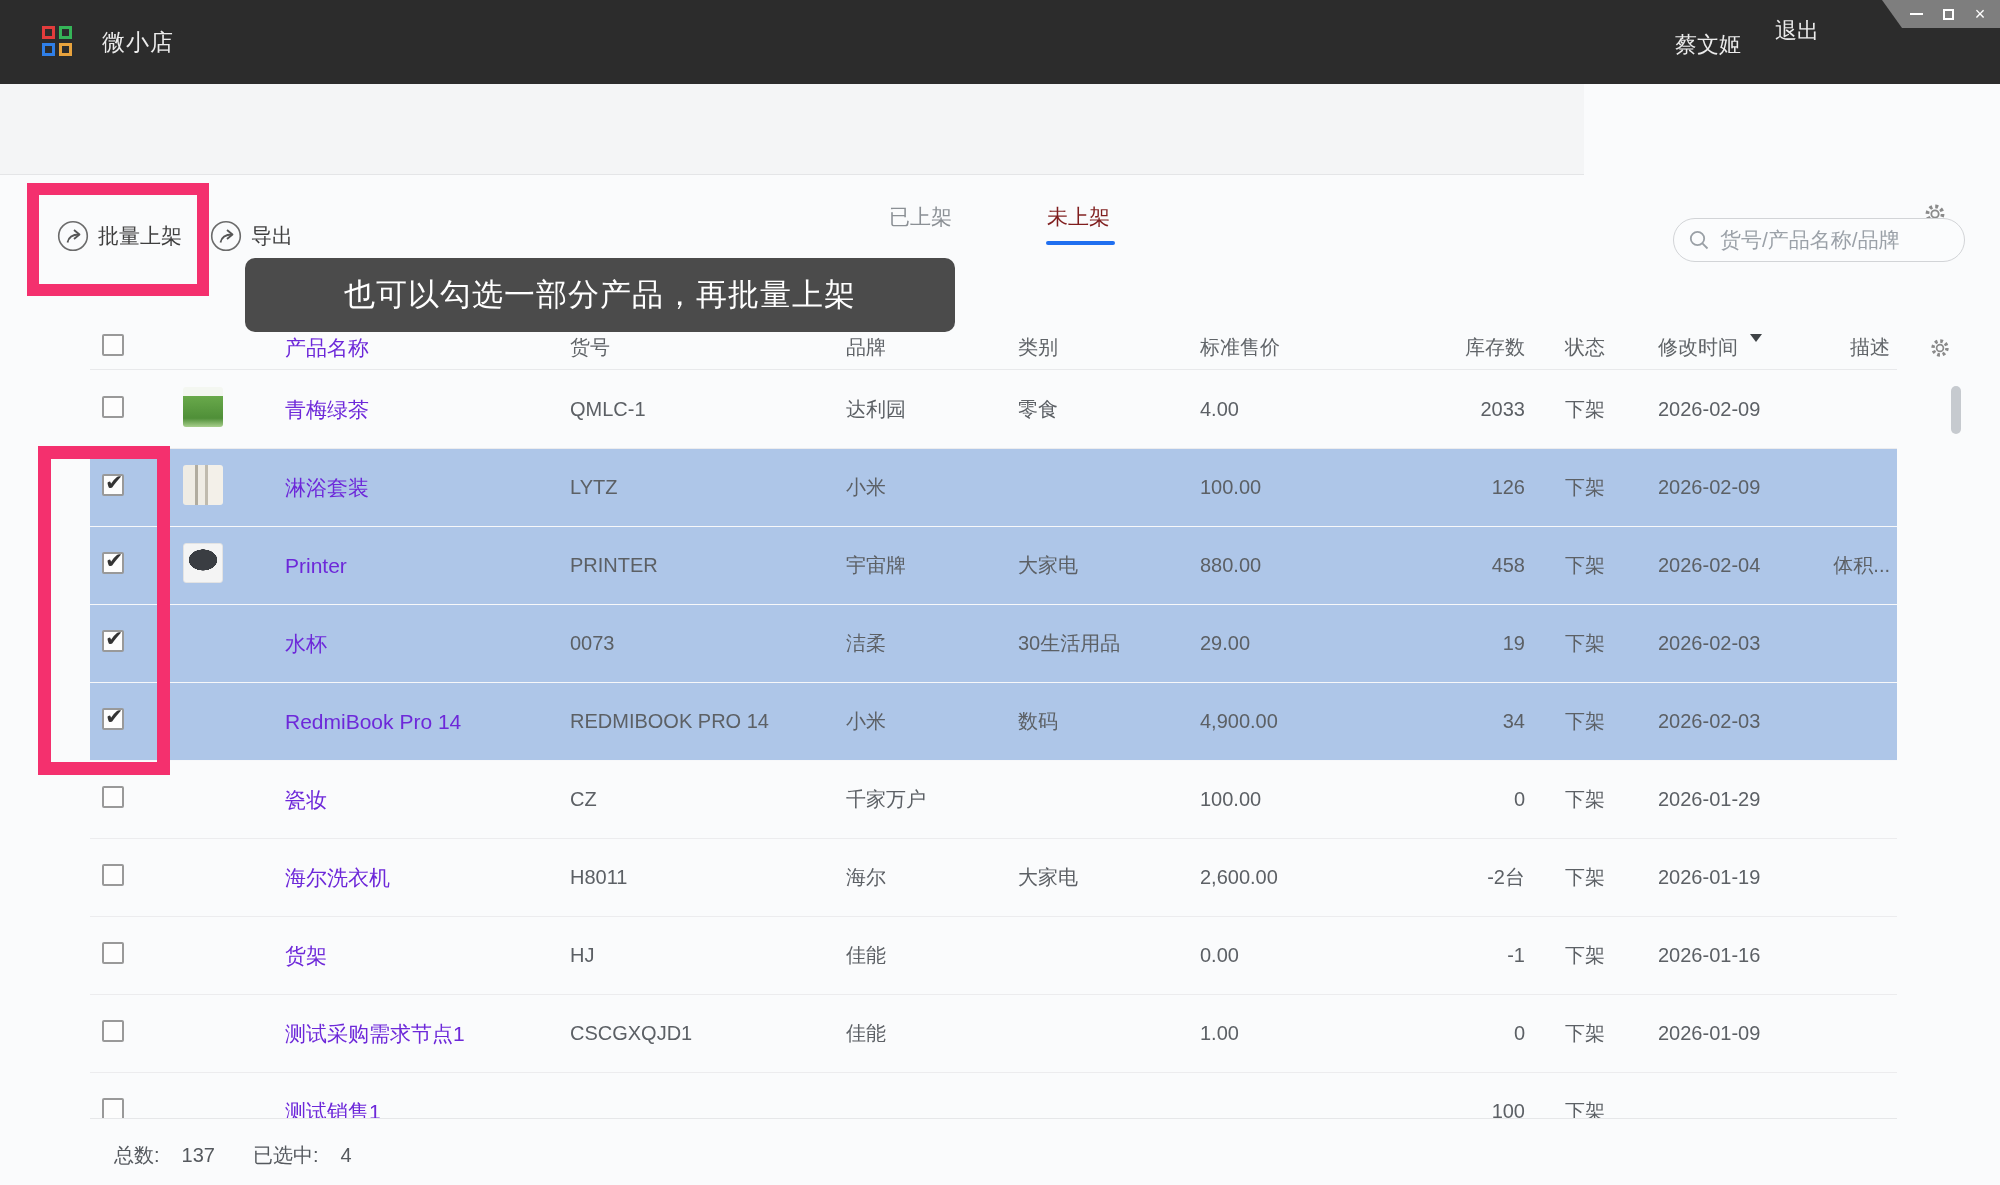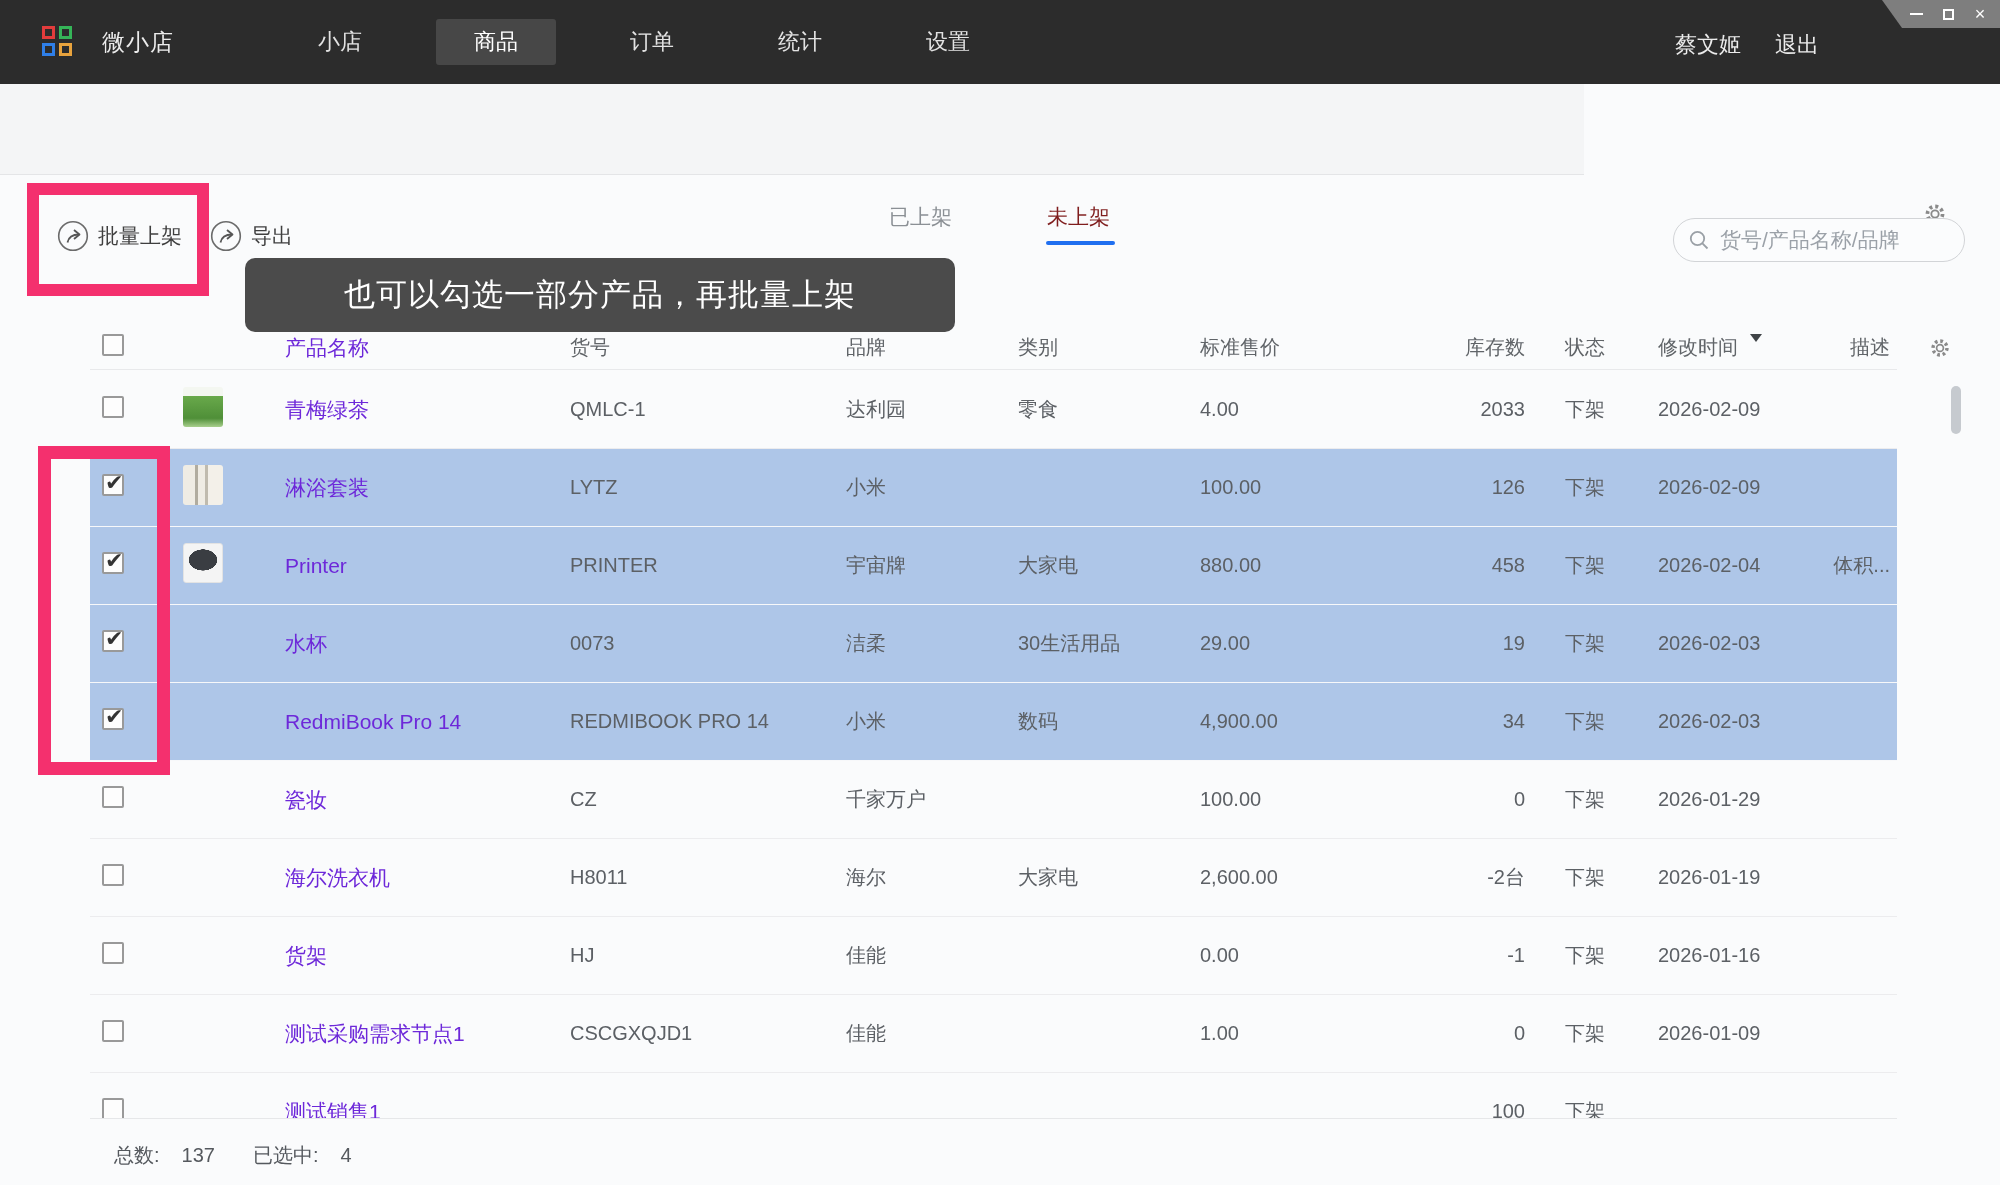--- a/index.html
+++ b/index.html
@@ -10,21 +10,21 @@
   .topbar { position:absolute; left:0; top:0; width:2000px; height:84px; background:#2c2c2c; display:flex; align-items:center; color:#ececec; }
   .logo { width:32px; height:32px; margin-left:42px; display:grid; grid-template-columns:13px 13px; grid-template-rows:13px 13px; gap:4px; }
   .logo i { display:block; border:3px solid; }
   .logo .sq-r { border-color:#e23c3c; } .logo .sq-g { border-color:#35b558; }
   .logo .sq-b { border-color:#2f7fe8; } .logo .sq-o { border-color:#e8a33d; }
   .brand { font-size:23px; margin-left:28px; letter-spacing:1px; }
   .nav { display:flex; align-items:center; height:84px; margin-left:92px; }
   .nav-item { font-size:22px; color:#e3e3e3; height:46px; line-height:46px; padding:0 30px; margin:0 22px; cursor:default; }
   .nav-item.active { background:#474747; border-radius:3px; color:#fff; padding:0 38px; }
   .user-name { position:absolute; left:1675px; top:30px; font-size:22px; }
-  .logout { position:absolute; left:1775px; top:30px; font-size:22px; }
+  .logout { position:absolute; left:1775px; top:16px; font-size:22px; }
   .win-wedge { position:absolute; right:0; top:0; width:118px; height:28px; background:#7e7e7e; clip-path:polygon(0 0,100% 0,100% 100%,20px 100%); display:flex; align-items:center; justify-content:flex-end; gap:18px; padding-right:13px; }
   .wc { display:inline-flex; align-items:center; justify-content:center; width:14px; height:14px; }
   .wc-min i { width:13px; height:2px; background:#fff; display:block; }
   .wc-max i { width:11px; height:11px; border:2px solid #fff; display:block; }
   .wc-close { color:#fff; font-size:18px; line-height:14px; }
 
   
   .tabstrip { position:absolute; left:0; top:84px; width:1584px; height:91px; background:#f4f5f6; border-bottom:1px solid #e4e5e7; }
   .tab { position:absolute; top:119px; font-size:21px; }
   .tab-on { left:889px; color:#8b9095; }
@@ -79,27 +79,20 @@
 <body>
 
 <div class="topbar">
   <span class="logo">
       <i class="sq-r"></i>
       <i class="sq-g"></i>
       <i class="sq-b"></i>
       <i class="sq-o"></i>
     </span>
   <span class="brand">微小店</span>
-  <div class="nav" id="nav-box">
-      <span class="nav-item"><span>小店</span></span>
-      <span class="nav-item active"><span>商品</span></span>
-      <span class="nav-item"><span>订单</span></span>
-      <span class="nav-item"><span>统计</span></span>
-      <span class="nav-item"><span>设置</span></span>
-    </div>
   <span class="user-name">蔡文姬</span>
   <span class="logout">退出</span>
   <div class="win-wedge">
     <span class="wc wc-min">
         <i></i>
       </span>
     <span class="wc wc-max">
         <i></i>
       </span>
     <span class="wc wc-close">×</span>

